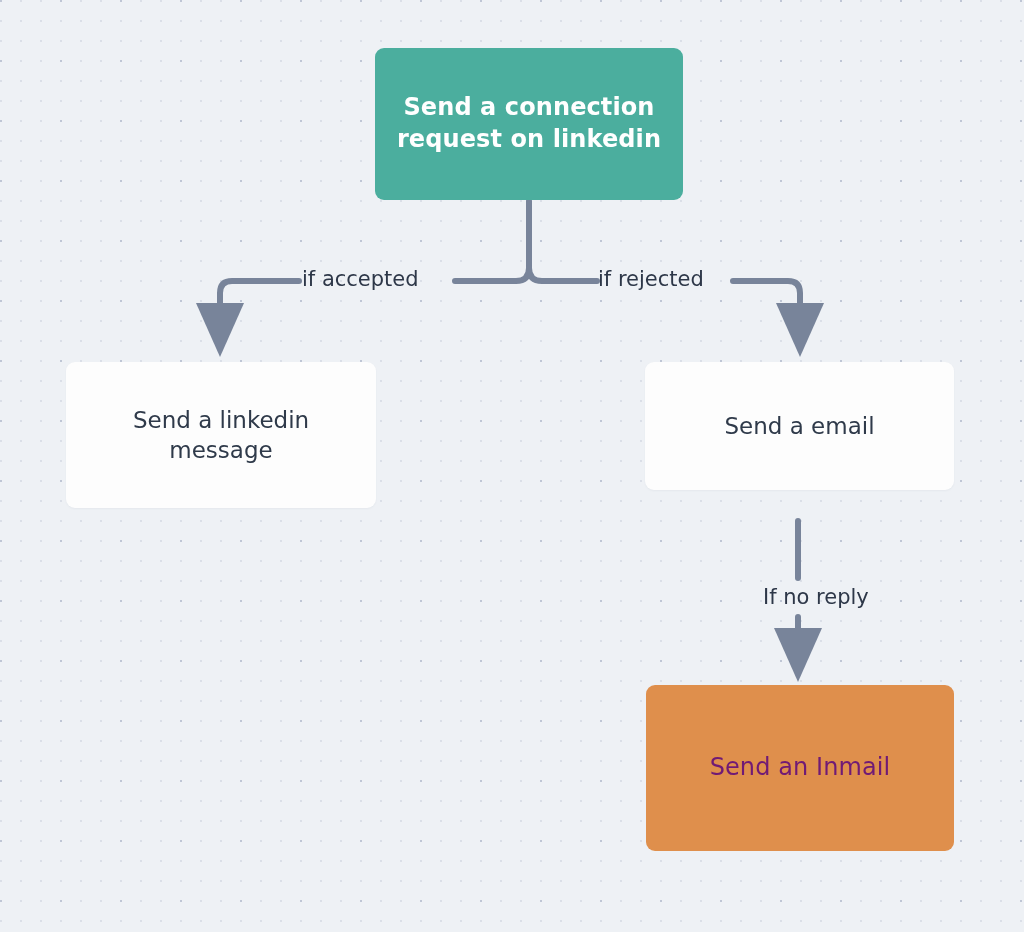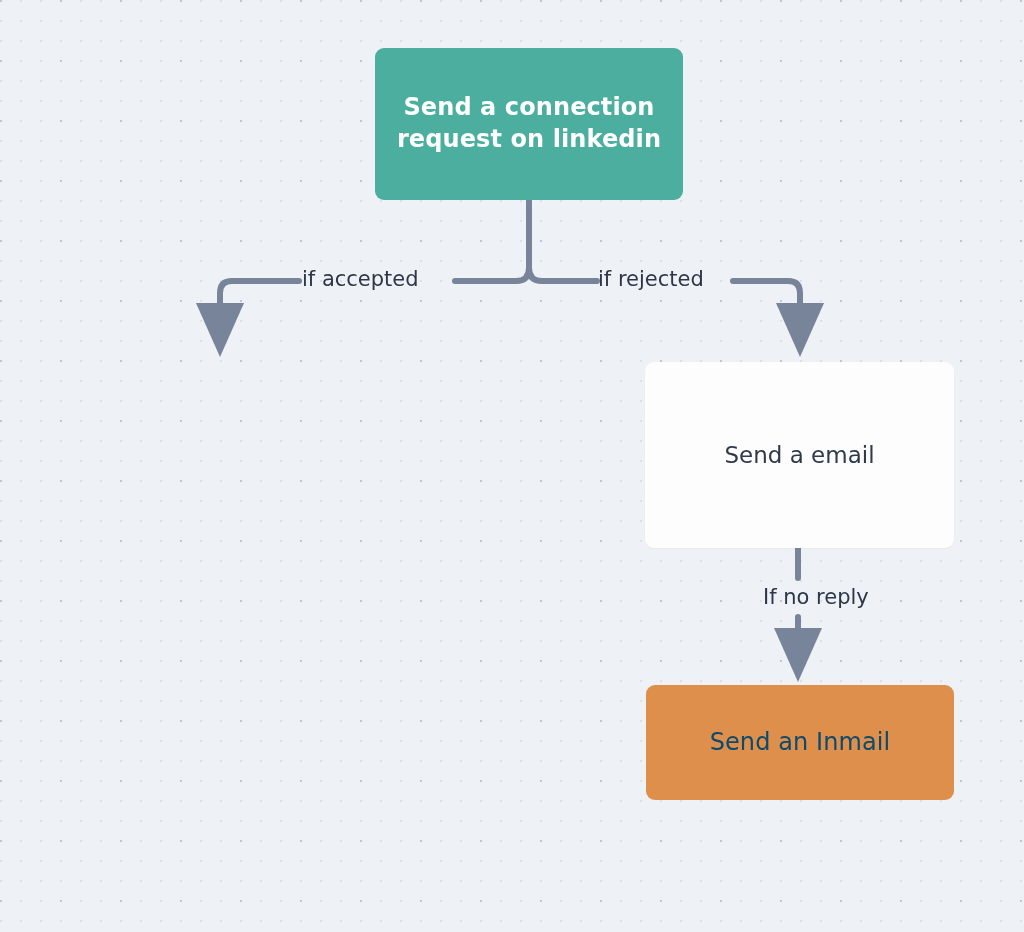--- a/index.html
+++ b/index.html
@@ -73,35 +73,35 @@
     color: #2f3a4a;
     font-size: 23px;
     font-weight: 400;
     box-shadow: 0 1px 2px rgba(60,70,90,0.05);
   }
 
   #node-send-email {
     left: 645px;
     top: 362px;
     width: 309px;
-    height: 186px;
+    height: 128px;
     background: #fdfdfd;
     color: #2f3a4a;
     font-size: 23px;
     font-weight: 400;
     box-shadow: 0 1px 2px rgba(60,70,90,0.05);
   }
 
   #node-send-inmail {
     left: 646px;
     top: 685px;
     width: 308px;
-    height: 115px;
+    height: 166px;
     background: #df8f4c;
-    color: #0c4a6e;
+    color: #701a75;
     font-size: 24px;
     font-weight: 400;
     letter-spacing: 0.1px;
   }
 
   .edge-label {
     position: absolute;
     color: #2d3748;
     font-size: 21px;
     font-weight: 400;
@@ -148,20 +148,24 @@
     <path d="M798,521 L798,578" fill="none" stroke="#78849a" stroke-width="6" stroke-linecap="round"></path>
 
     <path d="M798,617 L798,655" fill="none" stroke="#78849a" stroke-width="6" stroke-linecap="round" marker-end="url(#arrowhead)"></path>
   </svg>
 
   <div class="node" id="node-connection-request">
     <span class="node-label">Send a connection
 request on linkedin</span>
   </div>
 
+  <div class="node" id="node-linkedin-message">
+    <span class="node-label">Send a linkedin
+message</span>
+  </div>
 
   <div class="node" id="node-send-email">
     <span class="node-label">Send a email</span>
   </div>
 
   <div class="node" id="node-send-inmail">
     <span class="node-label">Send an Inmail</span>
   </div>
 
   <div class="edge-label" id="edge-label-if-accepted">if accepted</div>

